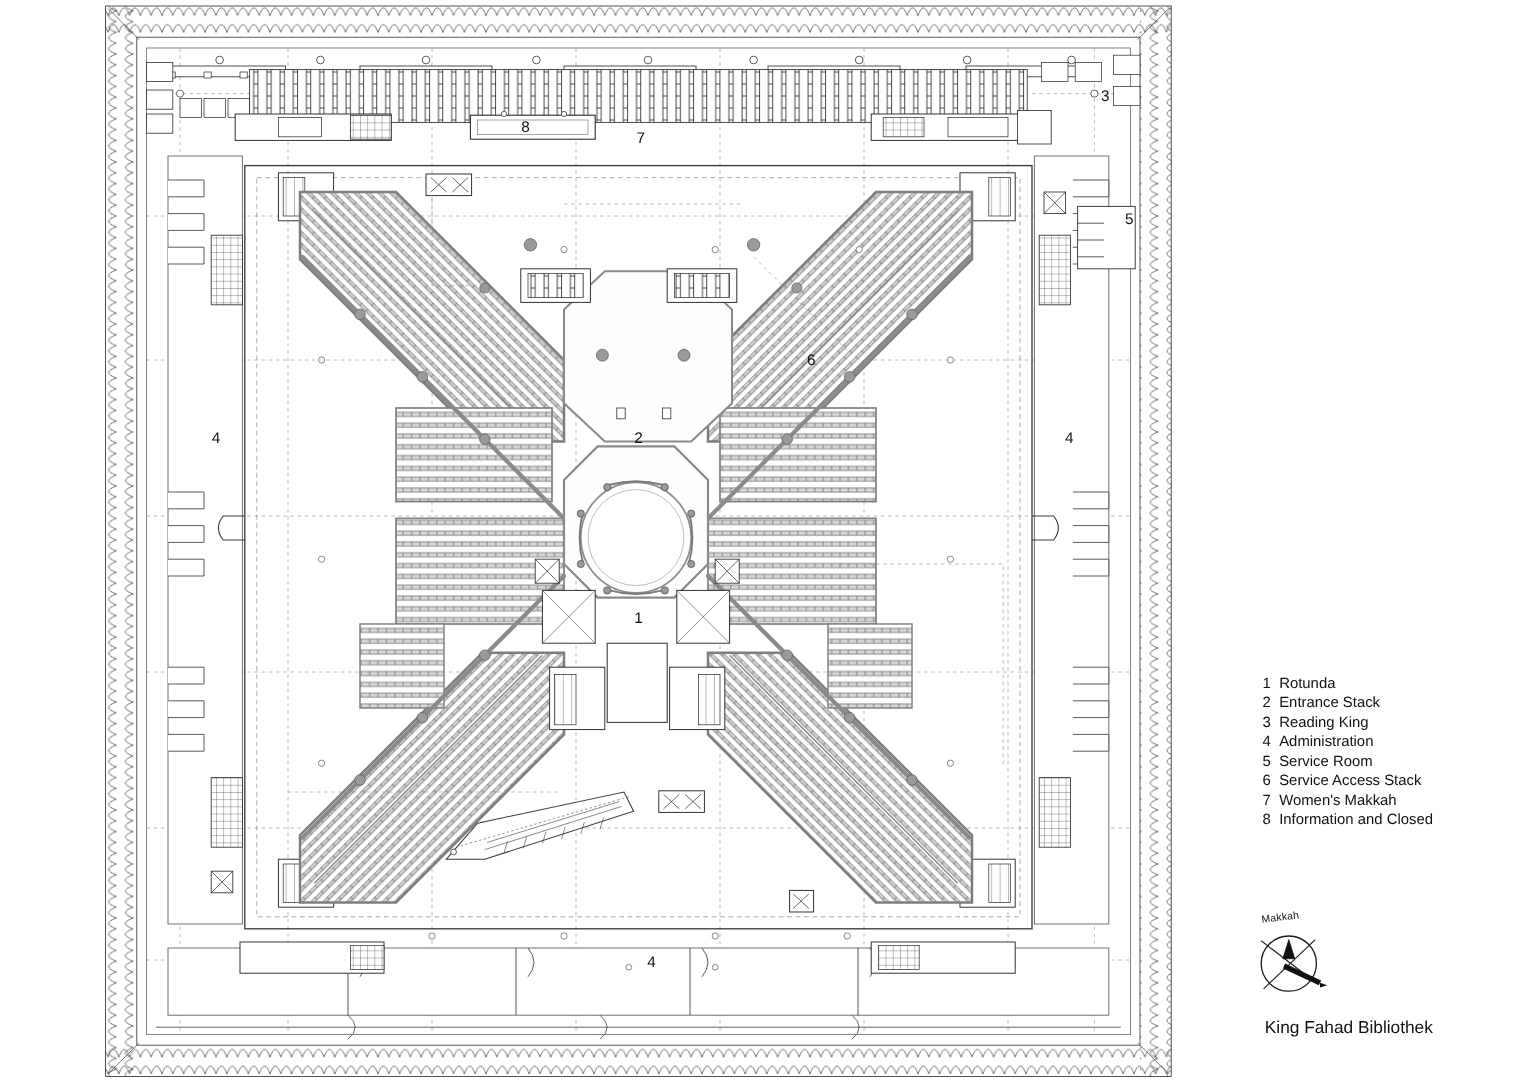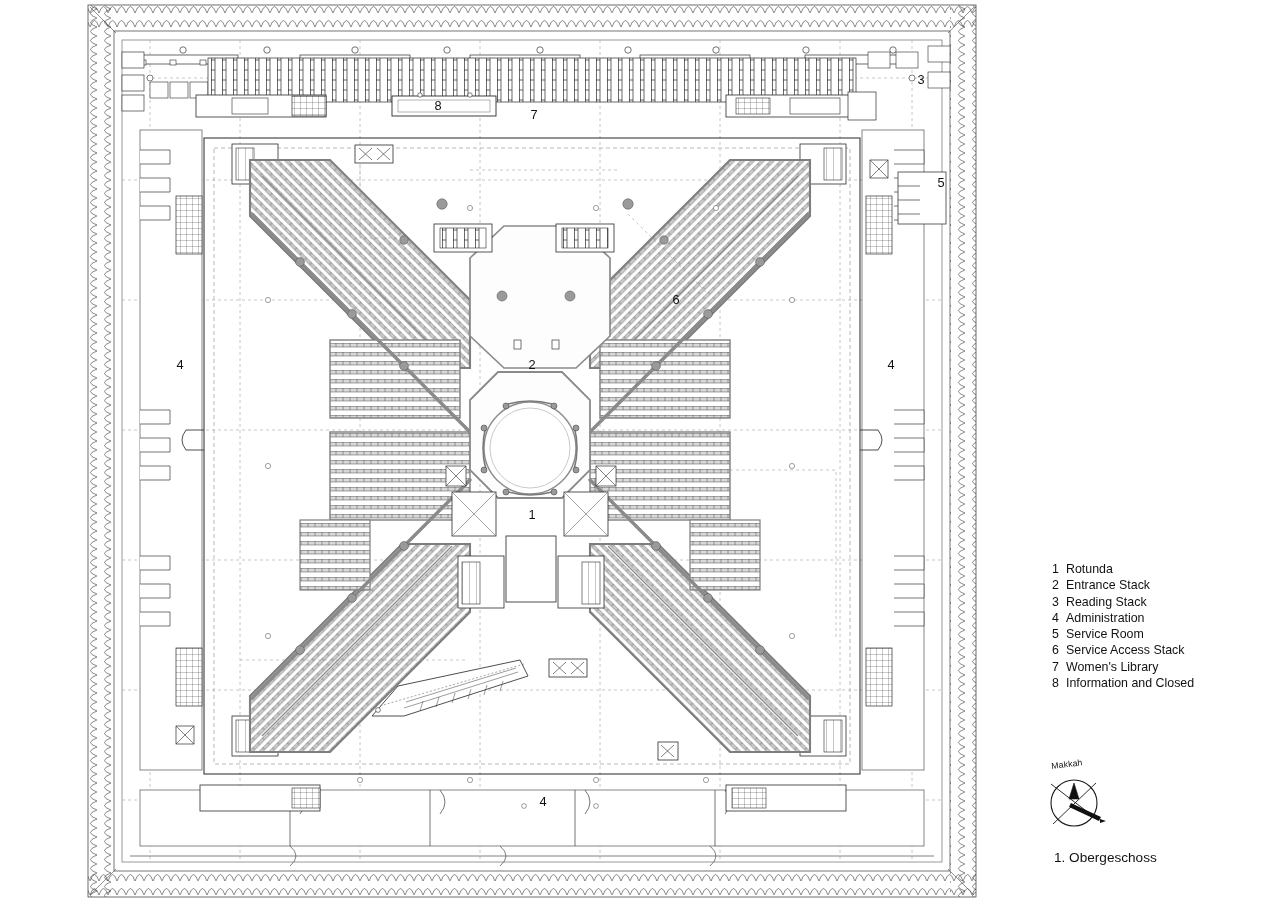--- a/index.html
+++ b/index.html
@@ -483,53 +483,53 @@
       <div class="legend-row">
         <span class="legend-num">1</span>
         <span class="legend-label">Rotunda</span>
       </div>
       <div class="legend-row">
         <span class="legend-num">2</span>
         <span class="legend-label">Entrance Stack</span>
       </div>
       <div class="legend-row">
         <span class="legend-num">3</span>
-        <span class="legend-label">Reading Stack</span>
+        <span class="legend-label">Reading King</span>
       </div>
       <div class="legend-row">
         <span class="legend-num">4</span>
         <span class="legend-label">Administration</span>
       </div>
       <div class="legend-row">
         <span class="legend-num">5</span>
         <span class="legend-label">Service Room</span>
       </div>
       <div class="legend-row">
         <span class="legend-num">6</span>
         <span class="legend-label">Service Access Stack</span>
       </div>
       <div class="legend-row">
         <span class="legend-num">7</span>
-        <span class="legend-label">Women's Library</span>
+        <span class="legend-label">Women's Makkah</span>
       </div>
       <div class="legend-row">
         <span class="legend-num">8</span>
         <span class="legend-label">Information and Closed</span>
       </div>
     </div>
 
   <div id="compass">
     <svg width="90" height="80" viewBox="0 0 90 80">
       <circle cx="38" cy="45" r="23" fill="none" stroke="#1a1a1a" stroke-width="1.1"></circle>
       <path d="M15 26 L62 62" stroke="#1a1a1a" stroke-width="0.9"></path>
       <path d="M60 25 L17 66" stroke="#1a1a1a" stroke-width="0.9"></path>
       <polygon points="38,25 33,41 43,41" fill="#111111" stroke="#111111" stroke-width="0.6"></polygon>
       <path d="M34 47 L64 61" stroke="#111111" stroke-width="4.4" stroke-linecap="butt"></path>
       <path d="M64 61 l6 2 l-6 2 z" fill="#111111"></path>
     </svg>
     <span class="mk-label">Makkah</span>
   </div>
 
   <div id="titleblock">
-    <div class="t2">1. Obergeschoss</div>
+    <div class="t1">King Fahad Bibliothek</div>
   </div>
 
 </div>
 
 </body></html>

